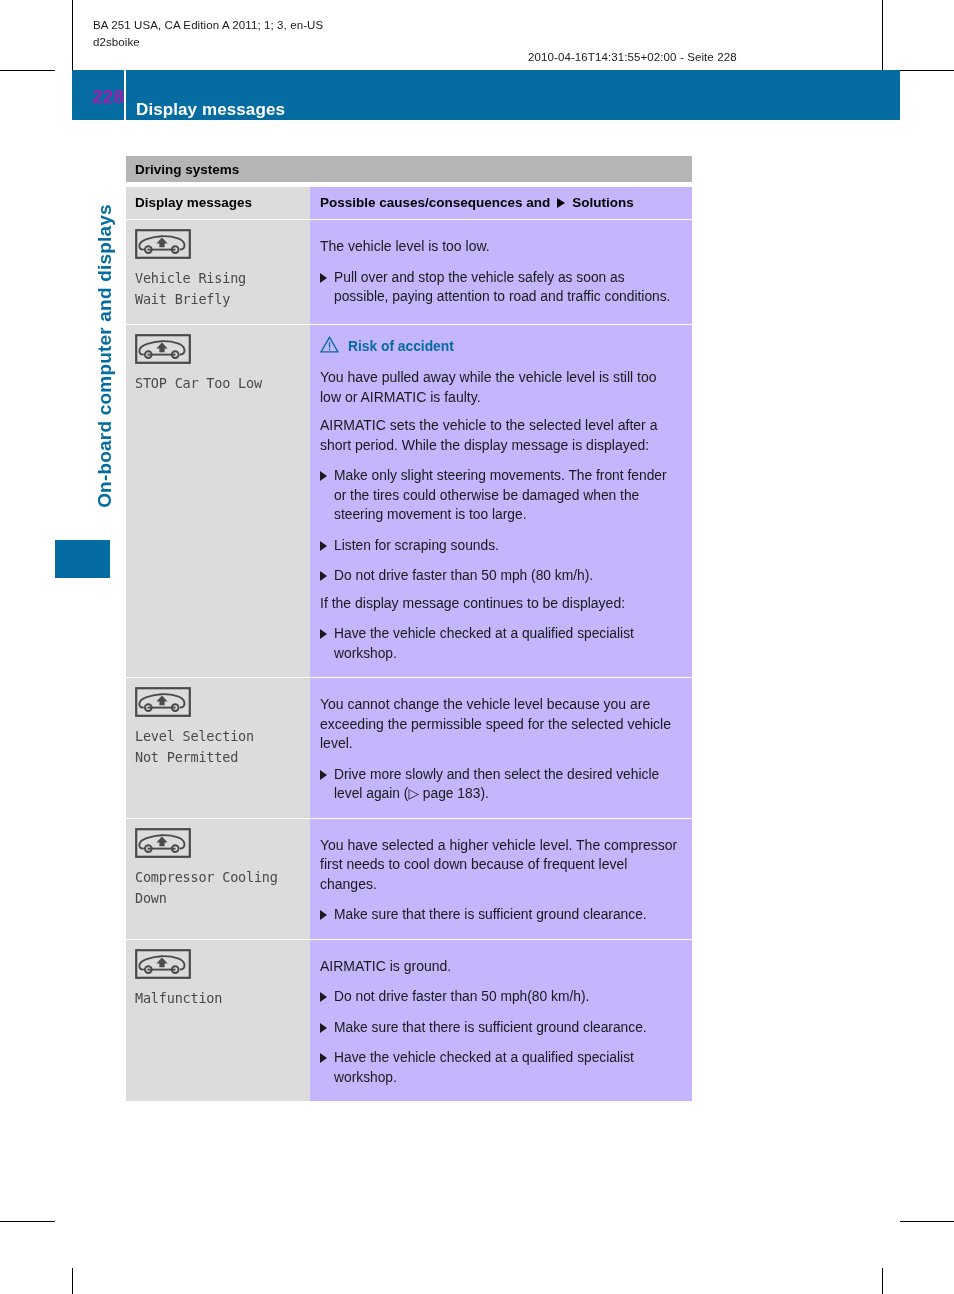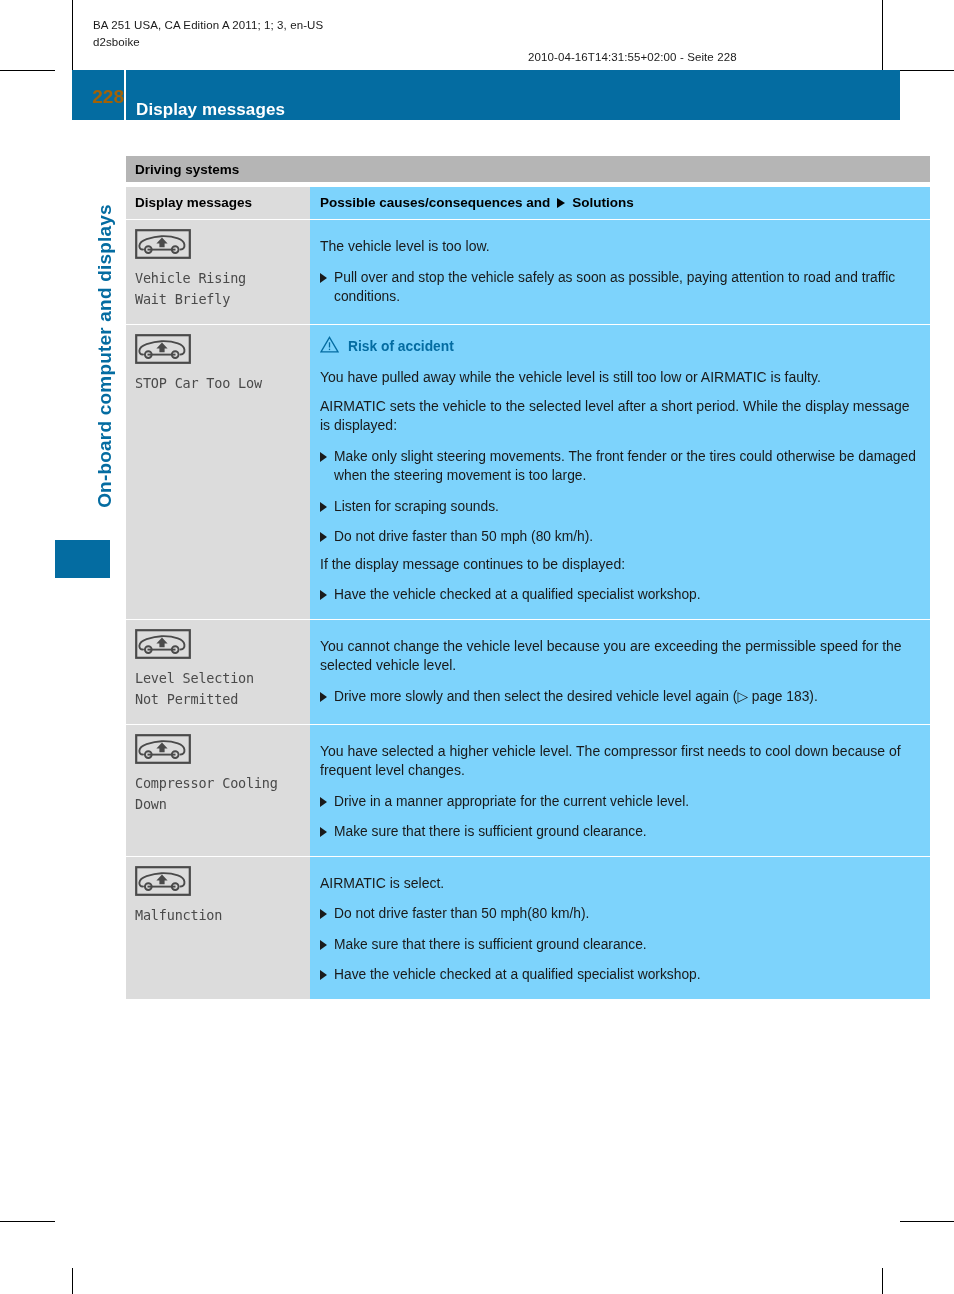--- a/index.html
+++ b/index.html
@@ -44,21 +44,21 @@
     width: 828px;
     height: 50px;
     background: #046ca1;
   }
   .header-pageno {
     position: absolute;
     left: 72px;
     top: 70px;
     width: 52px;
     height: 58px;
-    color: #a16207;
+    color: #a21caf;
     font-size: 19px;
     font-weight: bold;
     display: flex;
     align-items: flex-end;
     justify-content: flex-end;
     padding-bottom: 20px;
     box-sizing: border-box;
   }
   .header-divider {
     position: absolute;
@@ -103,21 +103,21 @@
     width: 55px;
     height: 38px;
     background: #046ca1;
   }
 
   
   .table {
     position: absolute;
     left: 126px;
     top: 156px;
-    width: 804px;
+    width: 566px;
   }
   .section-title {
     background: #b5b5b5;
     color: #000000;
     font-size: 13.5px;
     font-weight: bold;
     padding: 7px 9px 7px 9px;
     box-sizing: border-box;
     height: 26px;
     line-height: 13px;
@@ -133,21 +133,21 @@
   .row.head { border-top: none; }
   .col-left {
     width: 184px;
     flex: 0 0 184px;
     background: #dcdcdc;
     box-sizing: border-box;
     padding: 9px 9px 14px 9px;
   }
   .col-right {
     flex: 1 1 auto;
-    background: #7dd3fc;
+    background: #c4b5fd;
     box-sizing: border-box;
     padding: 9px 12px 14px 10px;
   }
 
   .row.head .col-left,
   .row.head .col-right {
     padding-top: 8px;
     padding-bottom: 8px;
   }
   .th {
@@ -373,41 +373,35 @@
   <circle cx="40.2" cy="20.6" r="3.4" fill="none" stroke="#4a4a4a" stroke-width="1.9"></circle>
   <path d="M27 8.6 L32.6 14.4 L29.6 14.4 L29.6 18.2 L24.4 18.2 L24.4 14.4 L21.4 14.4 Z" fill="#4a4a4a"></path>
 </svg></span><div class="msg-text">Compressor Cooling
 Down</div></div>
         <div class="col-right">
           <p class="para">You have selected a higher vehicle level. The compressor first needs to cool down because of frequent level changes.</p>
           <div class="bullet">
             <span class="bullet-mark">
               <i></i>
             </span>
-            <span class="bullet-body"><span>Drive in a manner appropriate for the current vehicle level.</span></span>
-          </div>
-          <div class="bullet">
-            <span class="bullet-mark">
-              <i></i>
-            </span>
             <span class="bullet-body"><span>Make sure that there is sufficient ground clearance.</span></span>
           </div>
         </div>
       </div>
       <div class="row">
         <div class="col-left"><span><svg class="msg-icon" viewBox="0 0 56 30" xmlns="http://www.w3.org/2000/svg">
   <rect x="1.2" y="1.2" width="53.6" height="27.6" fill="none" stroke="#4a4a4a" stroke-width="2.2"></rect>
   <path d="M8 20.5 C5.2 20.5 4.2 18.6 4.4 16.6 C4.7 13.6 7.6 11.6 11.6 10.2 C16 8.7 21 7.4 26.5 7.2 C33 7 38.5 7.8 42.8 9.3 C46.6 10.6 49 12.6 49.4 15.6 C49.7 18.2 48.6 20.5 45.6 20.5" fill="none" stroke="#4a4a4a" stroke-width="1.9" stroke-linecap="round"></path>
   <line x1="12.5" y1="20.6" x2="40.5" y2="20.6" stroke="#4a4a4a" stroke-width="1.9"></line>
   <circle cx="13.3" cy="20.6" r="3.4" fill="none" stroke="#4a4a4a" stroke-width="1.9"></circle>
   <circle cx="40.2" cy="20.6" r="3.4" fill="none" stroke="#4a4a4a" stroke-width="1.9"></circle>
   <path d="M27 8.6 L32.6 14.4 L29.6 14.4 L29.6 18.2 L24.4 18.2 L24.4 14.4 L21.4 14.4 Z" fill="#4a4a4a"></path>
 </svg></span><div class="msg-text">Malfunction</div></div>
         <div class="col-right">
-          <p class="para">AIRMATIC is select.</p>
+          <p class="para">AIRMATIC is ground.</p>
           <div class="bullet">
             <span class="bullet-mark">
               <i></i>
             </span>
             <span class="bullet-body"><span>Do not drive faster than 50 mph(80 km/h).</span></span>
           </div>
           <div class="bullet">
             <span class="bullet-mark">
               <i></i>
             </span>

